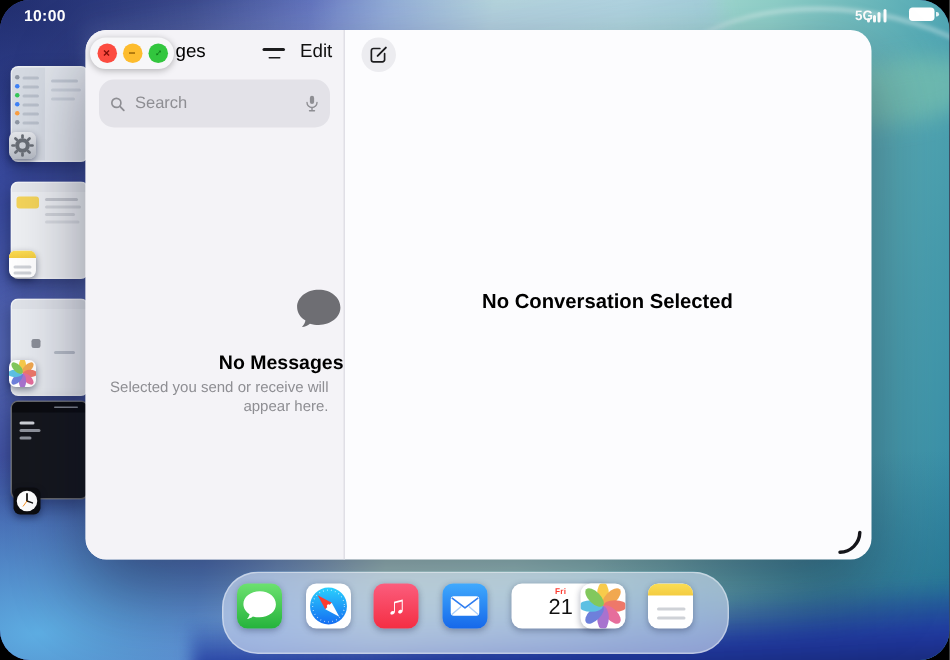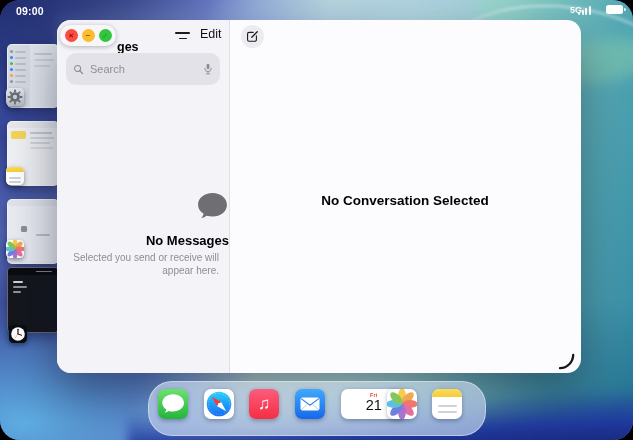--- a/index.html
+++ b/index.html
@@ -40,21 +40,21 @@
   .mini-dot{position:absolute;width:3px;height:3px;border-radius:50%;}
 
   
   .window{left:57px;top:20px;width:524px;height:353px;border-radius:14px;background:#fcfcfe;
     box-shadow:0 22px 48px rgba(8,12,40,.45);overflow:hidden;}
   .sidebar{position:absolute;left:0;top:0;width:172px;height:100%;background:#f4f3f7;border-right:.5px solid #e0dfe6;}
   .traffic{position:absolute;left:3px;top:5px;width:56px;height:21px;border-radius:10.5px;background:#f7f7f9;
     box-shadow:0 1px 5px rgba(0,0,0,.28);}
   .tl{position:absolute;top:4px;width:13px;height:13px;border-radius:50%;}
   .tl span{position:absolute;inset:0;display:flex;align-items:center;justify-content:center;font-size:8px;font-weight:700;line-height:1;}
-  .title-frag{position:absolute;left:60px;top:20px;font-size:12.5px;font-weight:700;color:#000;text-align:center;}
+  .title-frag{position:absolute;left:60px;top:7px;font-size:12.5px;font-weight:400;color:#000;text-align:center;}
   .filter{position:absolute;left:118px;top:12px;width:15px;height:8px;}
   .filter i{position:absolute;height:1.7px;background:#1c1c1e;border-radius:1px;display:block;}
   .edit{position:absolute;left:143px;top:7px;font-size:12.5px;font-weight:500;color:#111;}
   .compose{position:absolute;left:184px;top:5px;width:23px;height:23px;border-radius:50%;background:#ececf0;display:flex;align-items:center;justify-content:center;}
   .searchbar{position:absolute;left:9px;top:33px;width:154px;height:21px;border-radius:10px;background:#e3e2e8;display:flex;align-items:center;padding:16px 7px;box-sizing:border-box;}
   .searchbar input{flex:1;border:0;outline:0;background:transparent;font-size:11px;color:#333;margin:0 4px;min-width:0;font-family:inherit;}
   .searchbar input::placeholder{color:#8e8e93;}
   .side-empty{position:absolute;left:0;top:171px;width:172px;text-align:right;}
   .side-empty h3{margin:7px 0 0;font-size:13px;font-weight:700;color:#000;}
   .side-empty p{margin:4px auto 0;width:152px;font-size:10px;line-height:12.5px;color:#8e8e93;}
@@ -77,21 +77,21 @@
 <div class="screen">
 
   <div class="wallpaper">
     <div class="streak"></div>
     <div class="streak2"></div>
     <div class="white-arc"></div>
     <div class="mint-band"></div>
     <div class="bottom-band"></div>
   </div>
 
-  <div class="abs time">09:00</div>
+  <div class="abs time">10:00</div>
   <div class="abs sig">
     <i style="left:0;height:3px"></i>
       <i style="left:3.6px;height:5px"></i>
       <i style="left:7.2px;height:7px"></i>
       <i style="left:10.8px;height:9px"></i>
   </div>
   <div class="abs net">5G</div>
   <div class="abs batt"></div>
 
   <div class="abs thumb" style="top:44px;height:62px;background:#e2e6ec;">

